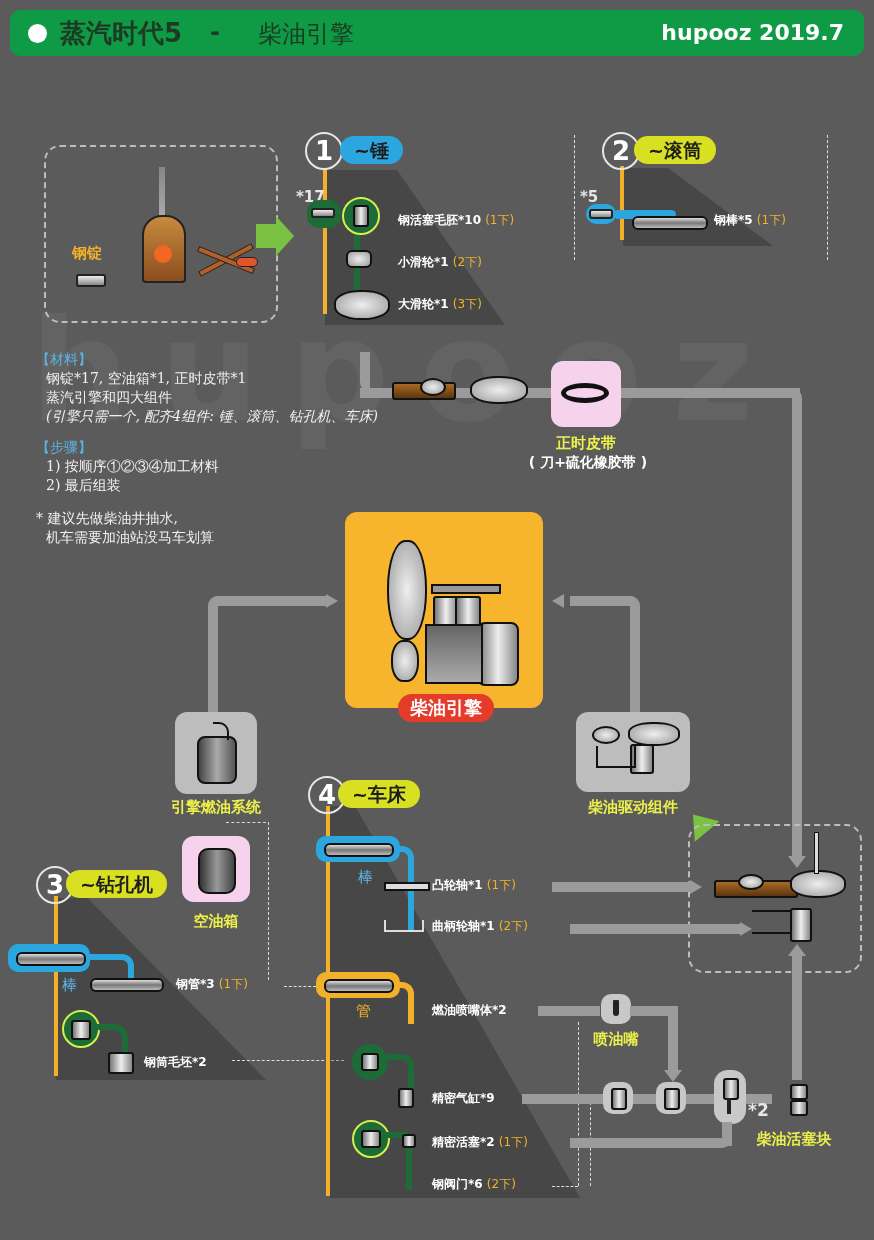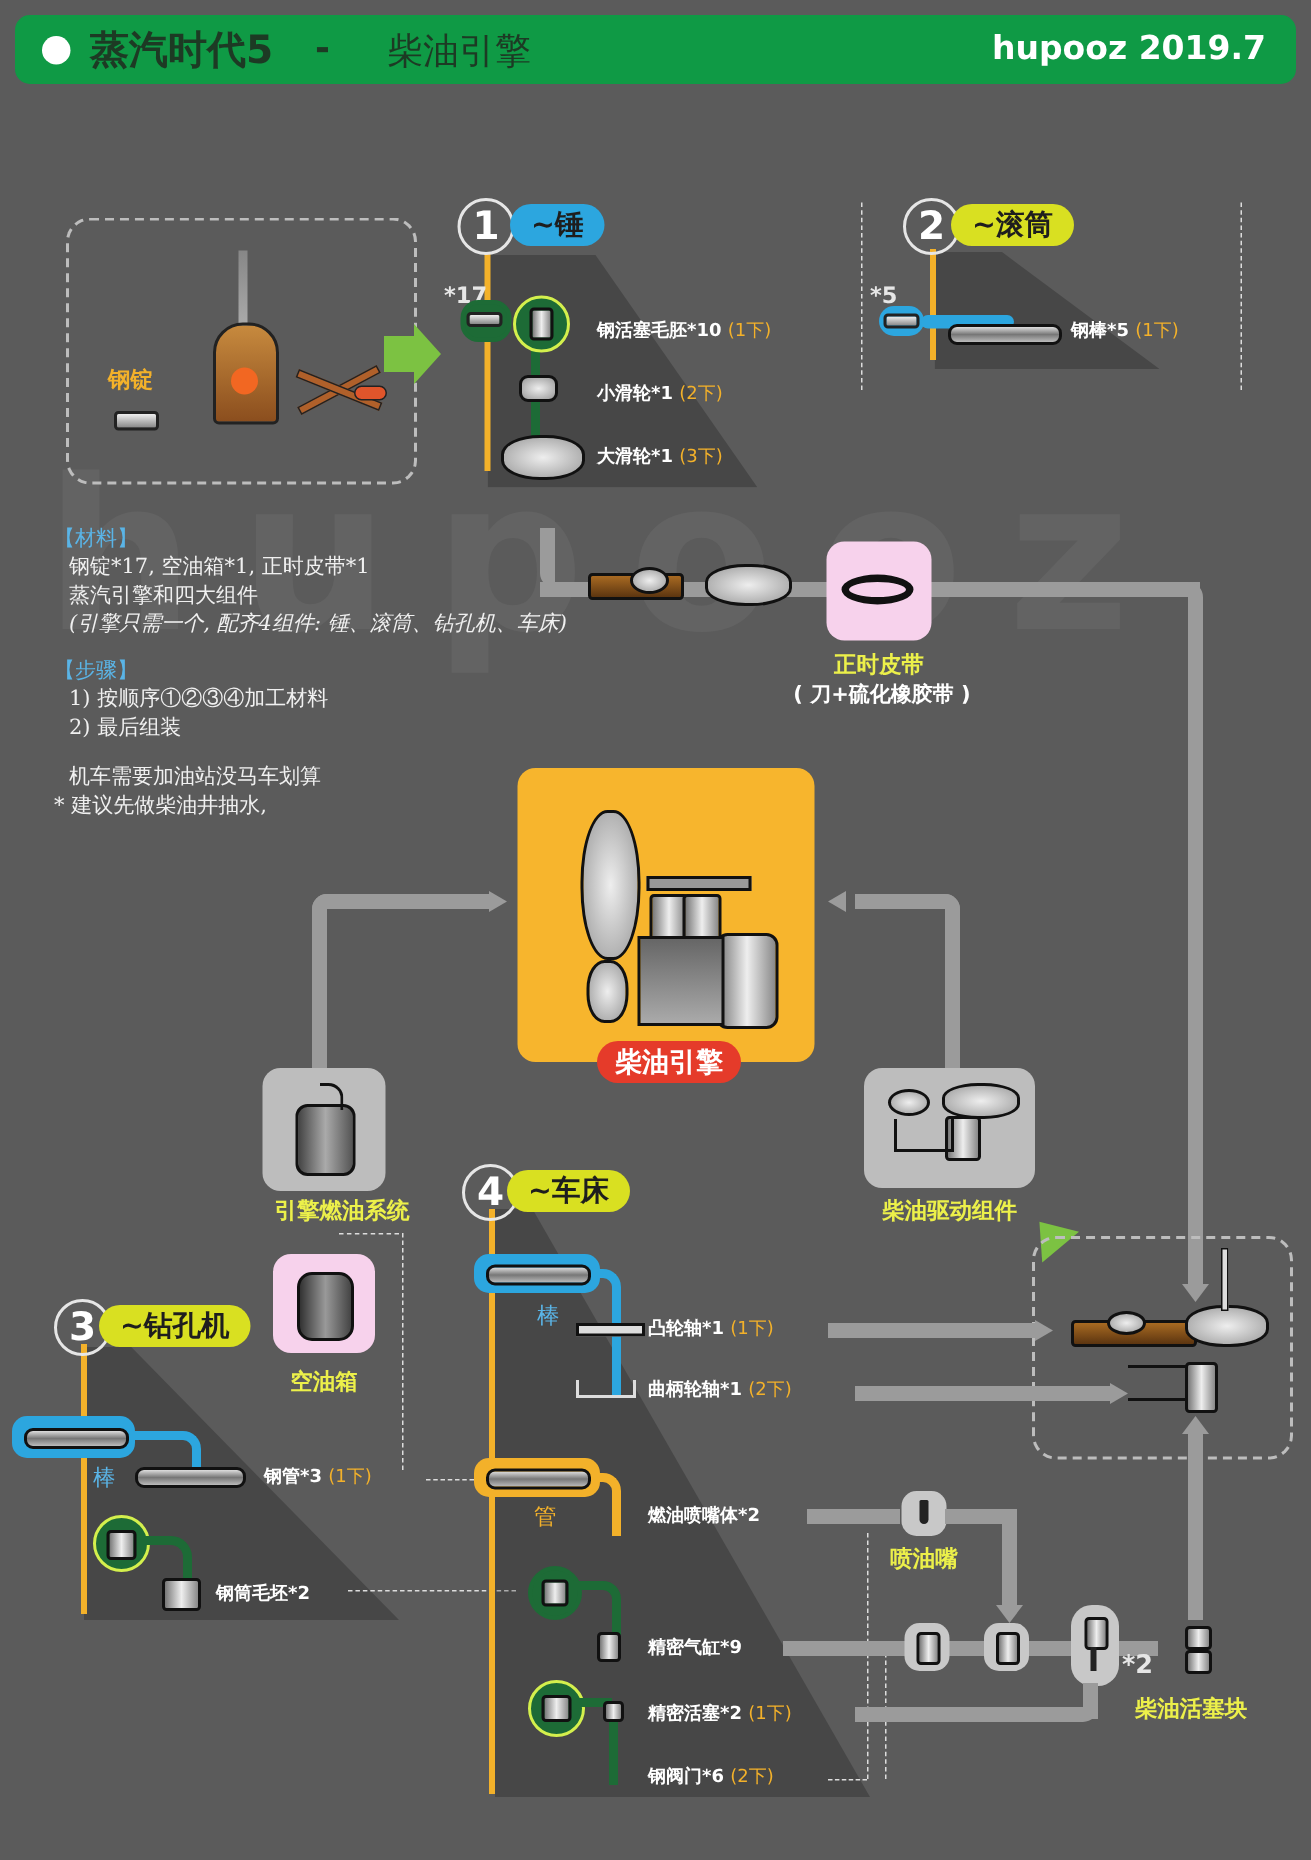--- a/index.html
+++ b/index.html
@@ -130,22 +130,22 @@
 <div class="abs notes">
   <div class="head">【材料】</div>
   <div style="padding-left:10px;">钢锭*17, 空油箱*1, 正时皮带*1</div>
   <div style="padding-left:10px;">蒸汽引擎和四大组件</div>
   <div style="padding-left:10px;font-style:italic;">(引擎只需一个, 配齐4组件: 锤、滚筒、钻孔机、车床)</div>
   <div style="height:12px;"></div>
   <div class="head">【步骤】</div>
   <div style="padding-left:10px;">1) 按顺序①②③④加工材料</div>
   <div style="padding-left:10px;">2) 最后组装</div>
   <div style="height:14px;"></div>
+  <div>* 建议先做柴油井抽水,</div>
   <div style="padding-left:10px;">机车需要加油站没马车划算</div>
-  <div>* 建议先做柴油井抽水,</div>
 </div>
 
 <div class="abs flow" style="left:360px;top:352px;width:10px;height:40px;border-radius:0 0 0 14px;"></div>
 <div class="abs flow" style="left:360px;top:388px;width:440px;height:10px;"></div>
 <div class="abs flow" style="left:792px;top:388px;width:10px;height:470px;border-radius:0 14px 0 0;"></div>
 <div class="abs arrow-d" style="left:788px;top:856px;"></div>
 <div class="abs" style="left:392px;top:382px;width:60px;height:14px;background:linear-gradient(#a86a22,#5c3510);border:2px solid #111;border-radius:3px;"></div>
 <div class="abs disc" style="left:420px;top:378px;width:22px;height:14px;"></div>
 <div class="abs disc" style="left:470px;top:376px;width:54px;height:24px;border-radius:27px/12px;"></div>
 
@@ -170,21 +170,21 @@
   <div class="abs" style="left:86px;top:72px;width:66px;height:6px;background:#999;border:2px solid #111;"></div>
   <div class="abs cyl" style="left:132px;top:110px;width:38px;height:60px;border-radius:8px;"></div>
   <div class="abs" style="left:80px;top:112px;width:54px;height:56px;background:linear-gradient(#666,#aaa);border:2px solid #111;"></div>
 </div>
 <div class="abs redpill" style="left:398px;top:694px;">柴油引擎</div>
 
 <div class="abs card card-gray" style="left:175px;top:712px;width:82px;height:82px;">
   <div class="abs cyl" style="left:22px;top:24px;width:36px;height:44px;border-radius:8px;background:linear-gradient(90deg,#444,#aaa,#555);"></div>
   <div class="abs" style="left:38px;top:10px;width:14px;height:16px;border:2px solid #111;border-bottom:none;border-left:none;border-radius:0 10px 0 0;"></div>
 </div>
-<div class="abs label-y" style="left:172px;top:798px;width:112px;">引擎燃油系统</div>
+<div class="abs label-y" style="left:160px;top:798px;width:112px;">引擎燃油系统</div>
 <div class="abs dash-h" style="left:226px;top:822px;width:40px;"></div>
 <div class="abs dash-v" style="left:268px;top:822px;height:158px;"></div>
 
 <div class="abs card card-pink" style="left:182px;top:836px;width:68px;height:66px;">
   <div class="abs cyl" style="left:16px;top:12px;width:34px;height:42px;border-radius:10px;background:linear-gradient(90deg,#333,#999,#444);"></div>
 </div>
 <div class="abs label-y" style="left:180px;top:912px;width:72px;">空油箱</div>
 
 <div class="abs card card-gray" style="left:576px;top:712px;width:114px;height:80px;">
   <div class="abs disc" style="left:16px;top:14px;width:24px;height:14px;"></div>

